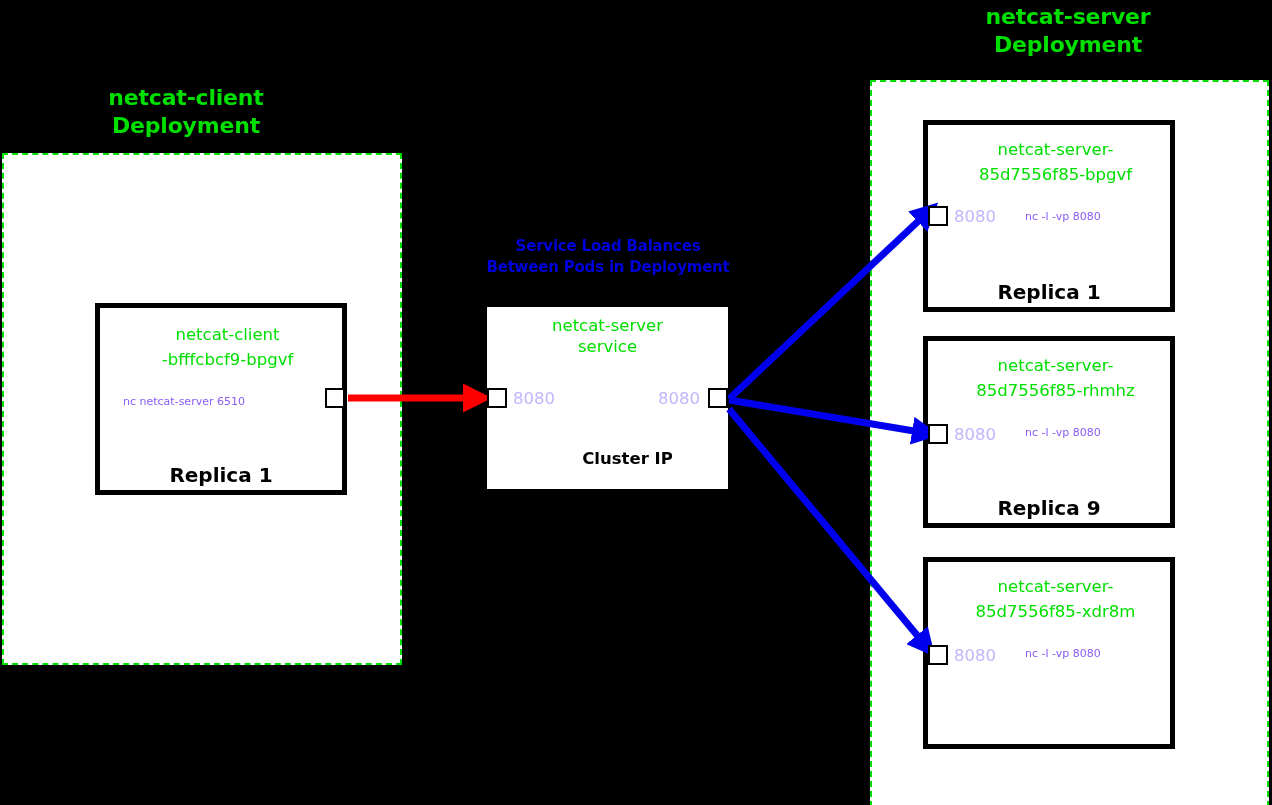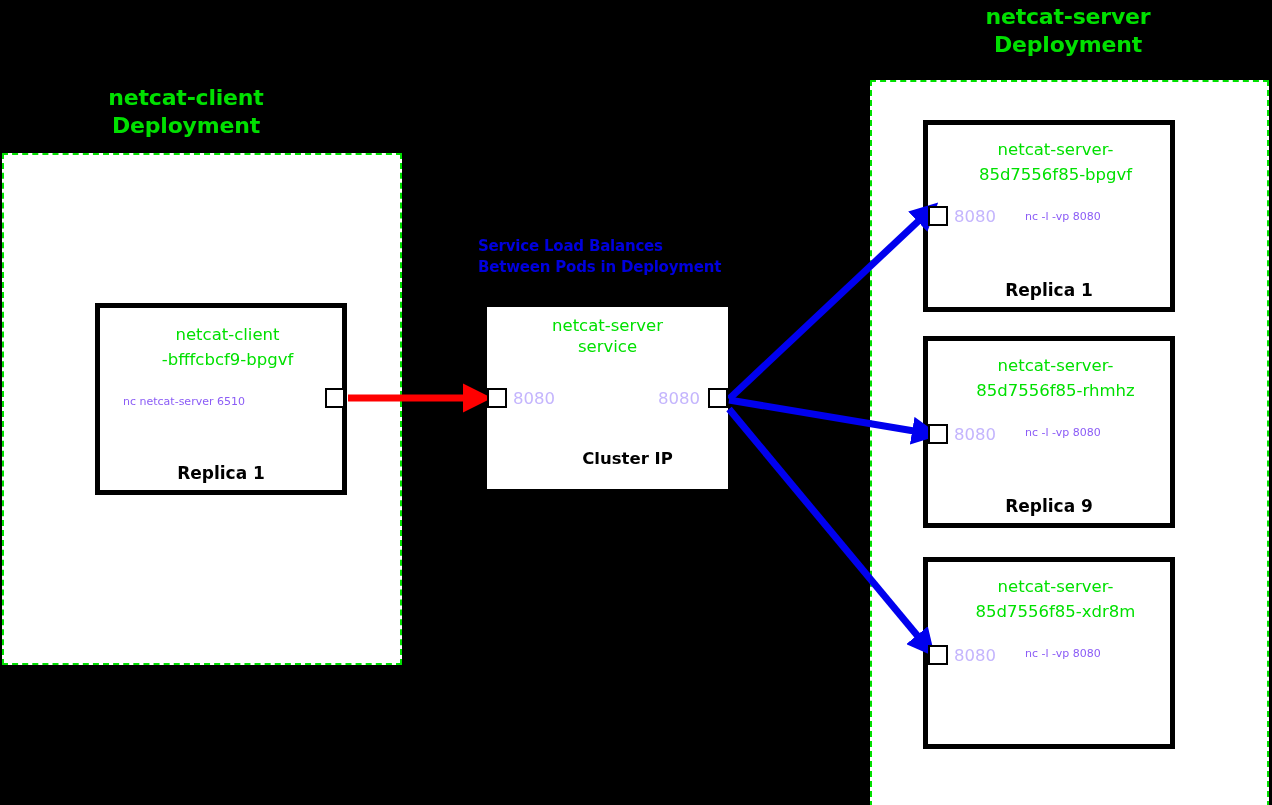--- a/index.html
+++ b/index.html
@@ -63,20 +63,21 @@
   #service-annotation {
     position: absolute;
     left: 478px;
     top: 236px;
     width: 260px;
     color: #0000dd;
     font-family: "DejaVu Sans", sans-serif;
     font-weight: bold;
     font-size: 15px;
     line-height: 21px;
+    text-align: center;
     white-space: pre-line;
     letter-spacing: -0.2px;
   }
 
   
   .pod {
     position: absolute;
     background: #ffffff;
     border: 5px solid #000000;
     box-sizing: border-box;
@@ -90,21 +91,21 @@
     line-height: 25px;
     text-align: center;
     white-space: pre-line;
     padding-left: 13px;
   }
   .pod-replica {
     position: absolute;
     left: 0;
     right: 0;
     color: #000000;
-    font-size: 17px;
+    font-size: 20px;
     font-weight: bold;
     text-align: center;
   }
   .pod-cmd {
     position: absolute;
     color: #8b5cf6;
     font-size: 11px;
     white-space: nowrap;
   }
   .port-label {

